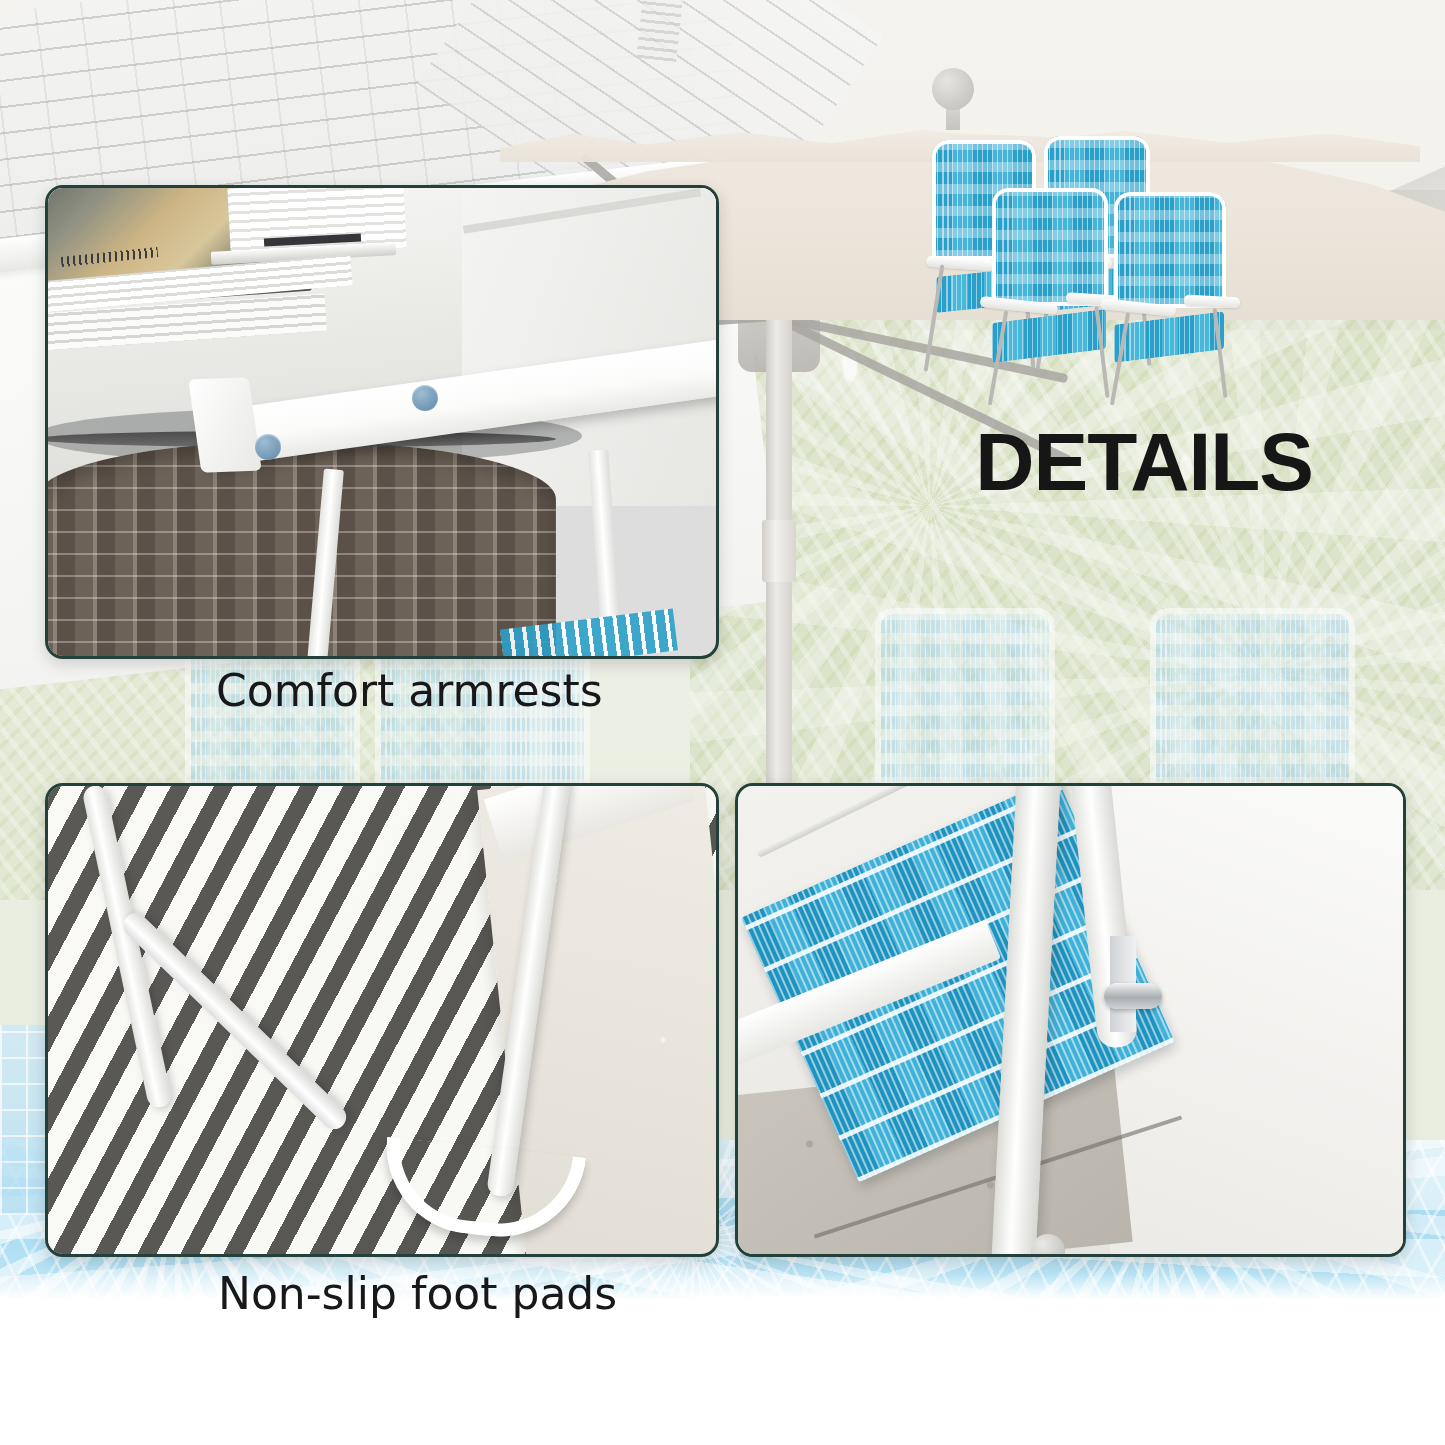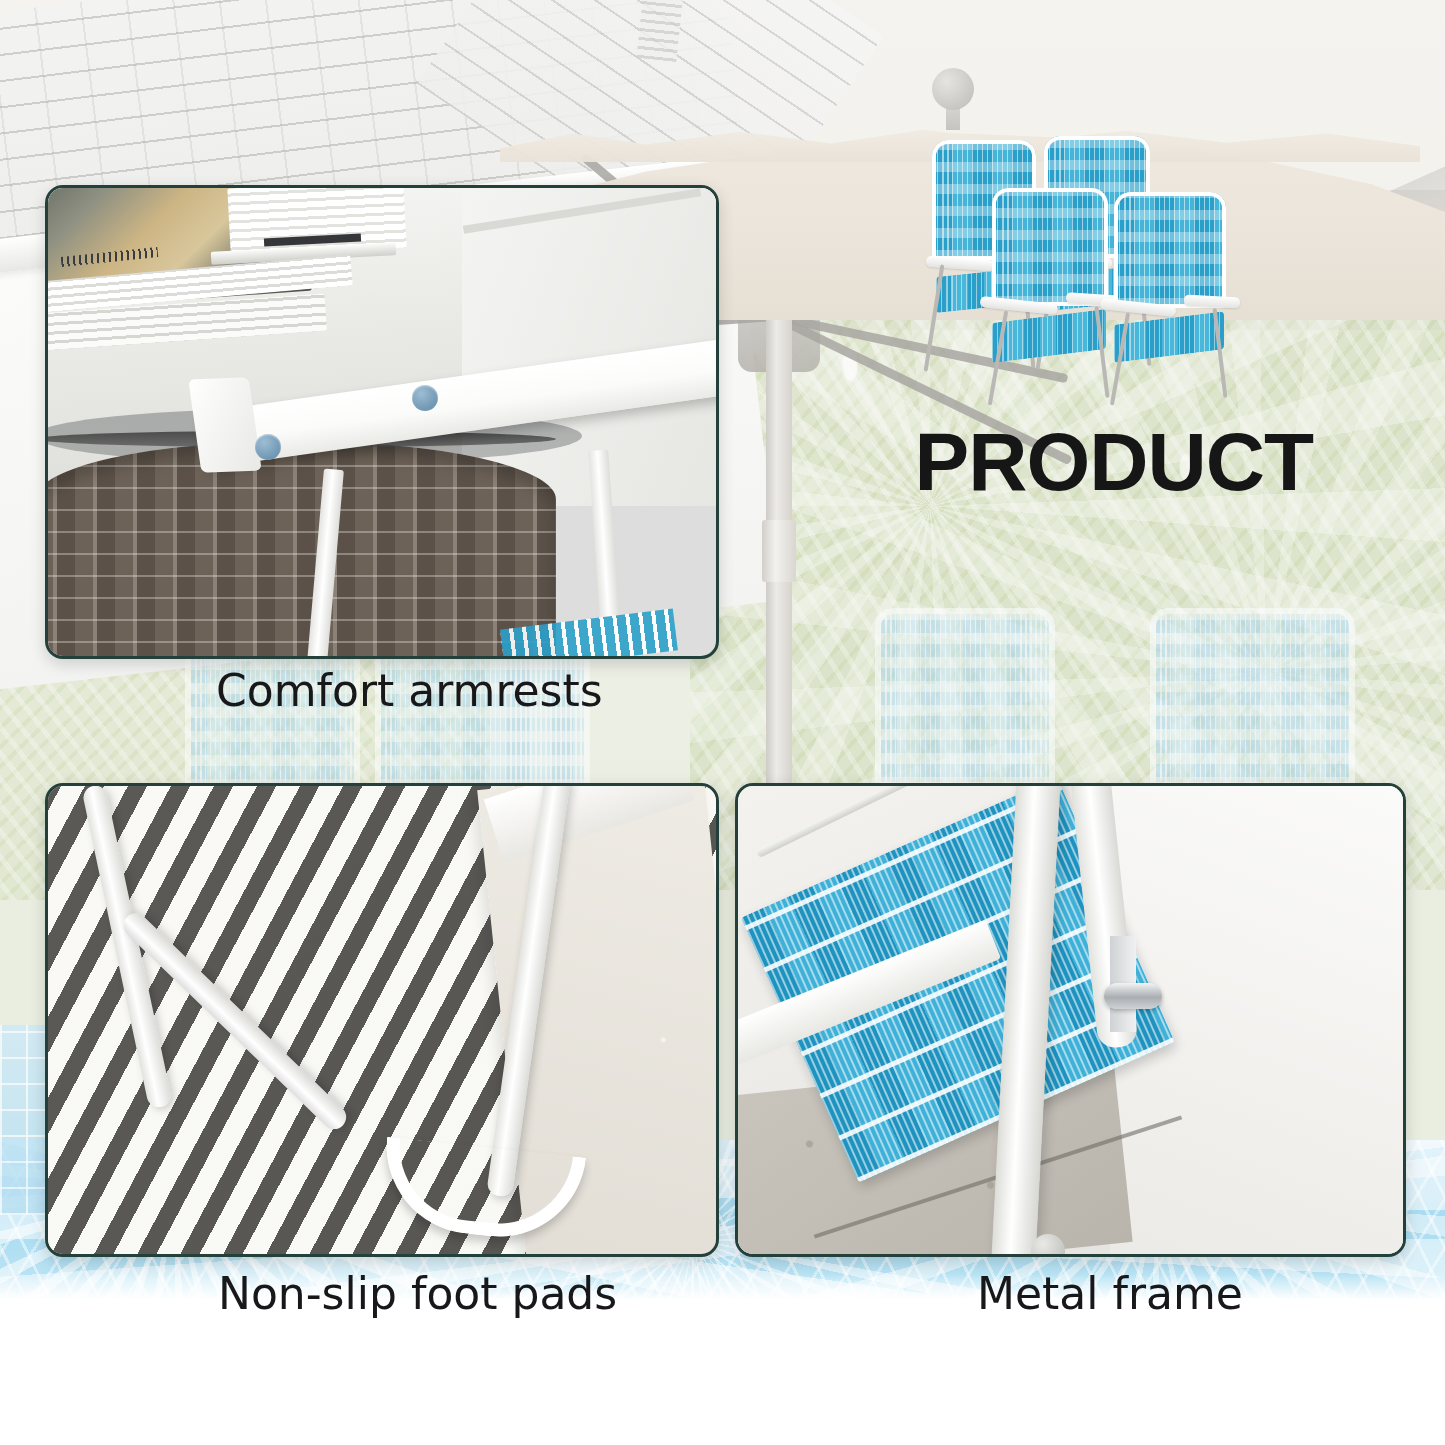--- a/index.html
+++ b/index.html
@@ -586,20 +586,19 @@
     <div class="p3-seat-edge"></div>
     <div class="p3-rail"></div>
     <div class="p3-leg-second"></div>
     <div class="p3-bracket"></div>
     <div class="p3-bolt"></div>
     <div class="p3-leg-main"></div>
     <div class="p3-foot-dot"></div>
   </div>
 
   <div class="heading">
-    <span class="l2">PRODUCT</span>
+    <span class="l2">DETAILS</span>
   </div>
 
   <div class="caption" id="caption-footpads">Non-slip foot pads</div>
   <div class="caption" id="caption-armrests">Comfort armrests</div>
-  <div class="caption" id="caption-metalframe">Metal frame</div>
 
 </div>
 
 </body></html>

